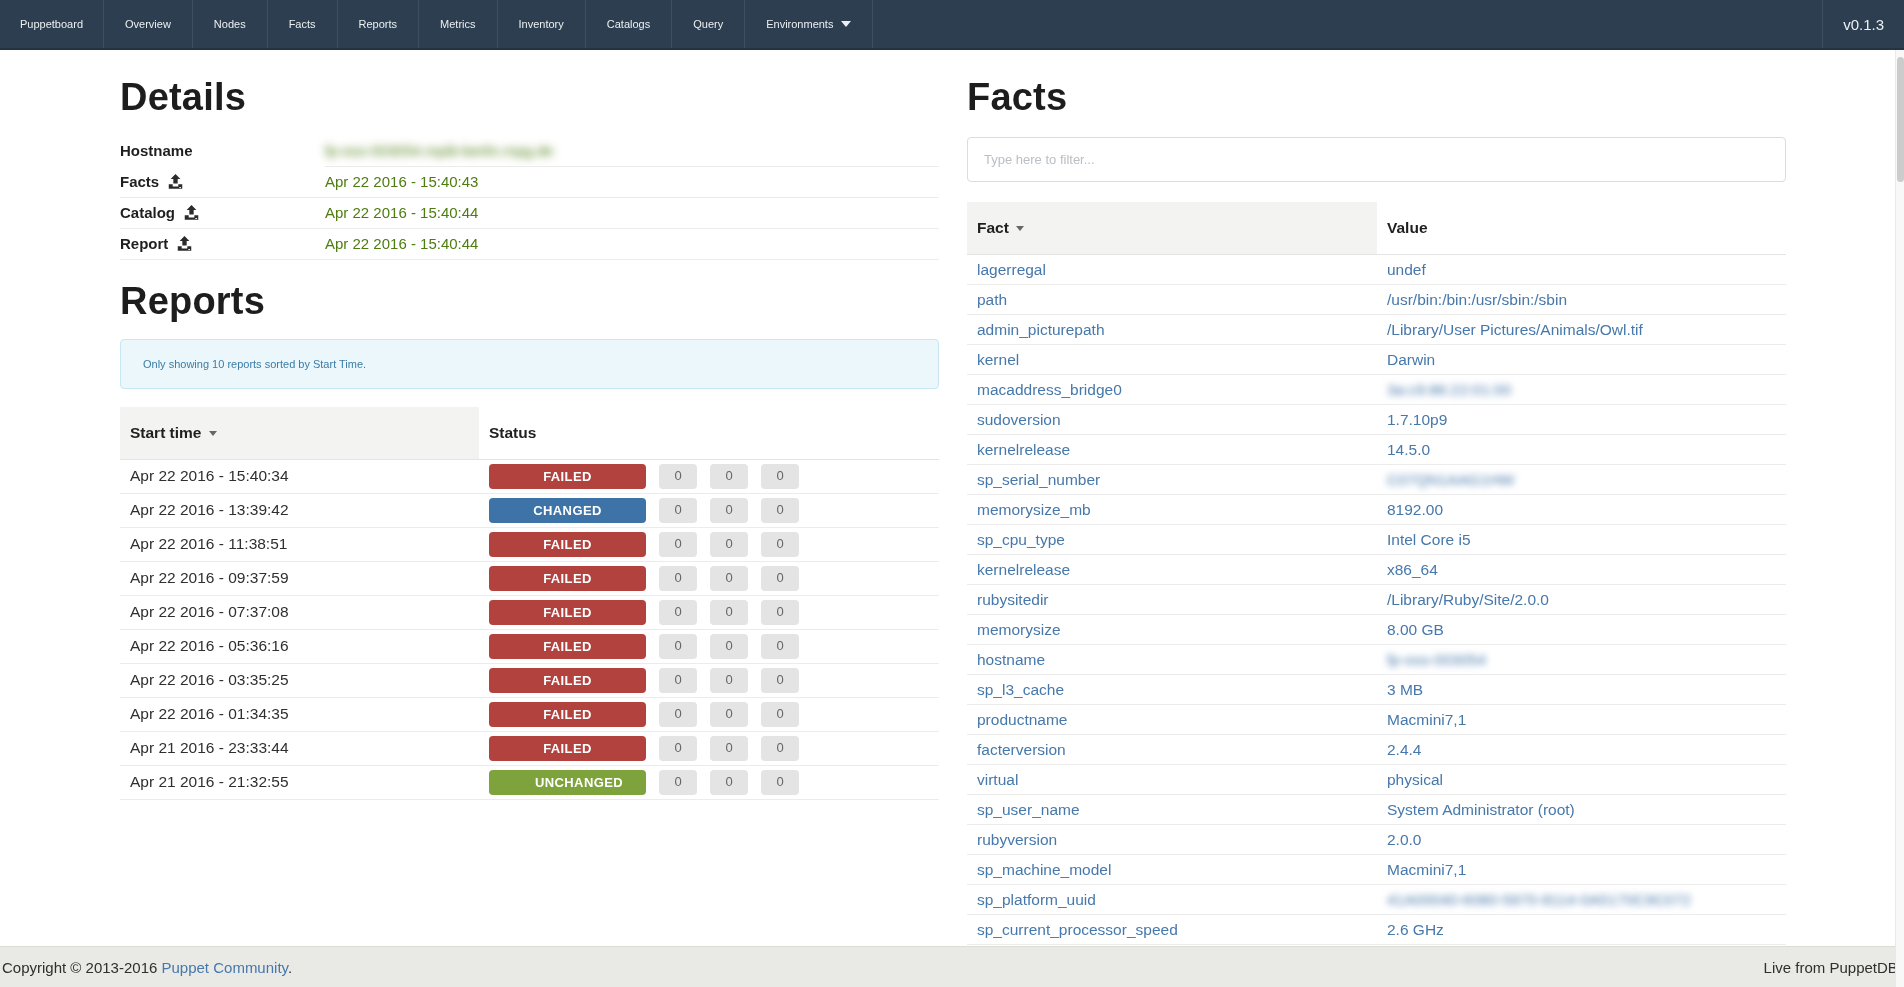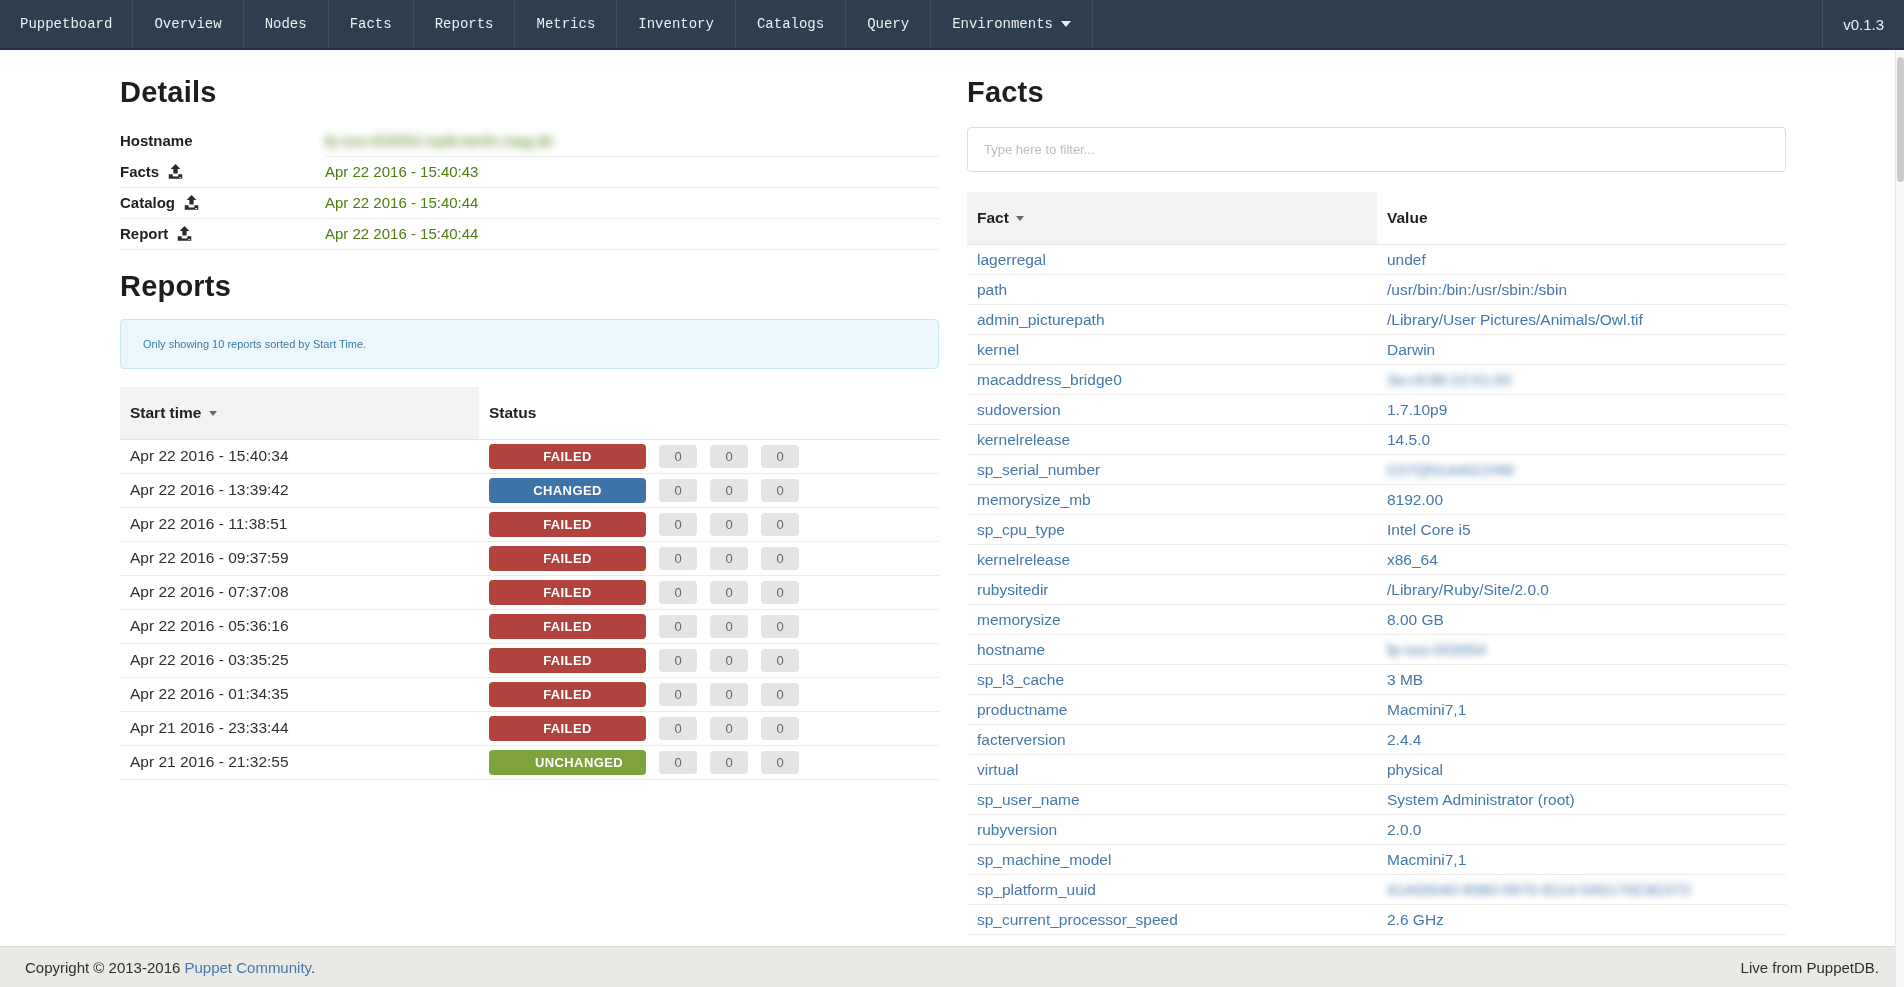--- a/index.html
+++ b/index.html
@@ -10,23 +10,22 @@
   }
   #screen { position:relative; width:1904px; height:987px; overflow:hidden; }
 
   
   .navbar {
     height:50px; background:#2c3e50; display:flex; align-items:stretch;
     color:#ecf0f1; border-bottom:2px solid rgba(0,0,0,0.18);
   }
   .nav-item {
     display:flex; align-items:center; padding:0 21px; cursor:pointer;
-    border-right:1px solid rgba(255,255,255,0.09); font-size:14px; color:#ecf0f1;
+    border-right:1px solid rgba(255,255,255,0.09); font-size:11px; color:#ecf0f1;
     white-space:nowrap;
-    font-family:Liberation Mono, monospace;
   }
   .nav-brand { padding:0 20px; }
   .nav-spacer { flex:1; border-right:none; }
   .nav-version {
     display:flex; align-items:center; padding:0 20px;
     border-left:1px solid rgba(255,255,255,0.09); font-size:15px; color:#ecf0f1;
   }
   .caret-down {
     display:inline-block; width:0; height:0; margin-left:8px;
     border-left:5px solid transparent; border-right:5px solid transparent;
@@ -34,21 +33,21 @@
   }
   .sort-caret {
     display:inline-block; width:0; height:0; margin-left:7px;
     border-left:4px solid transparent; border-right:4px solid transparent;
     border-top:5px solid #666; vertical-align:middle;
   }
 
   
   .container { display:flex; gap:28px; padding:0 118px 0 120px; }
   .col { flex:1 1 0; min-width:0; }
-  h2.section-title { font-size:29px; font-weight:700; color:#1d1d1d; margin:26px 0 16px; letter-spacing:0.2px; }
+  h2.section-title { font-size:38px; font-weight:700; color:#1d1d1d; margin:26px 0 16px; letter-spacing:0.2px; }
 
   
   table.details { width:100%; border-collapse:collapse; margin-bottom:6px; }
   table.details td {
     padding:5px 0 5px 0; height:31px; vertical-align:middle;
     border-bottom:1px solid #ececec; font-size:15px;
   }
   table.details tr:first-child td.detail-label { border-bottom:none; }
   td.detail-label { width:205px; font-weight:700; color:#1f1f1f; }
   td.detail-value { color:#4d7c0f; }
@@ -69,21 +68,21 @@
   }
   table.data th.sorted { background:#f3f3f1; }
   table.data td {
     padding:4px 10px; border-bottom:1px solid #ececec; font-size:15.5px;
     vertical-align:middle;
   }
 
   
   table.reports td { height:33px; color:#2f2f2f; }
   th.col-starttime { width:359px; }
-  .status-cell { display:flex; align-items:center; gap:13px; }
+  .status-cell { display:flex; gap:13px; }
   .status-badge {
     display:inline-block; width:157px; padding:5px 0; text-align:center;
     border-radius:4px; color:#fff; font-weight:700; font-size:13px; letter-spacing:0.4px;
   }
   .badge-failed    { background:#b2423e; }
   .badge-changed   { background:#3d73a6; }
   .badge-unchanged { background:#7fa33c;padding-left:23px; }
   .count-badge {
     display:inline-block; width:38px; padding:4px 0; text-align:center;
     background:#e4e4e4; color:#666; border-radius:4px; font-size:13px;
@@ -100,21 +99,21 @@
     padding:10px 16px; font-size:13px; color:#333; outline:none; margin:2px 0 20px;
     font-family:"Liberation Sans","DejaVu Sans",sans-serif; background:#fff;
   }
   .filter-input::placeholder { color:#b9bfc4; }
 
   
   .footer {
     position:absolute; left:0; right:0; bottom:0; height:41px;
     background:#e9eae5; border-top:1px solid #dcdcd7;
     display:flex; align-items:center; justify-content:space-between;
-    padding:0 25px; font-size:15px; color:#2f2f2f;
+    padding:0 2px; font-size:15px; color:#2f2f2f;
   }
 
   
   .blurred { filter:blur(4px); user-select:none; }
   .blurred-link { filter:blur(3.5px); user-select:none; }
 
   
   .scrollbar-track {
     position:absolute; top:50px; right:0; bottom:0; width:9px;
     background:#f8f8f8; border-left:1px solid #e9e9e9;

